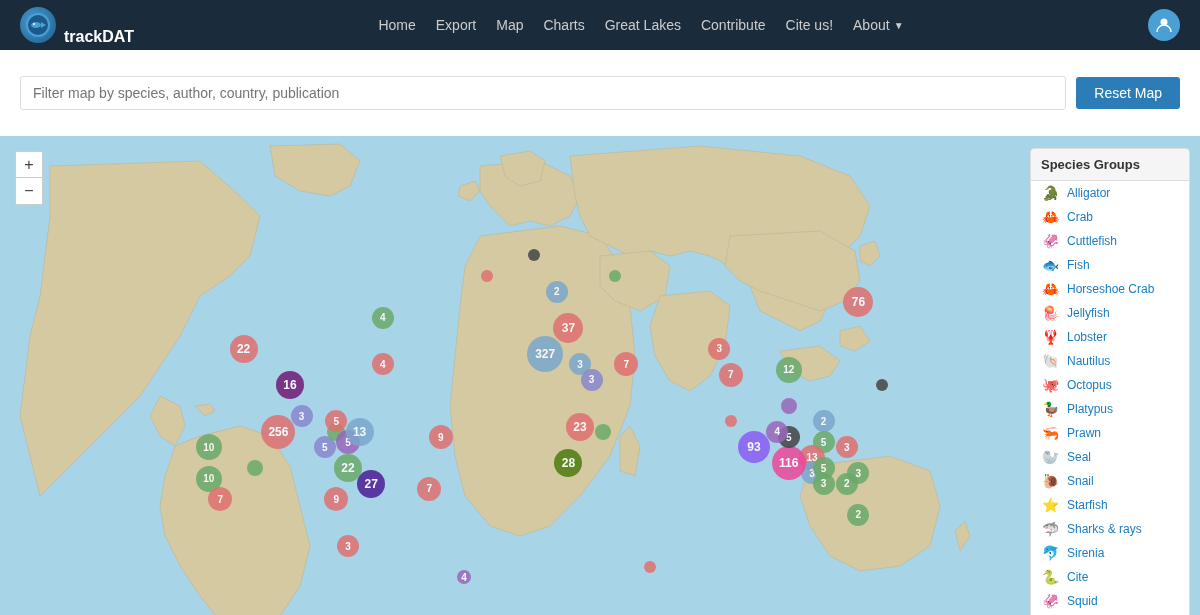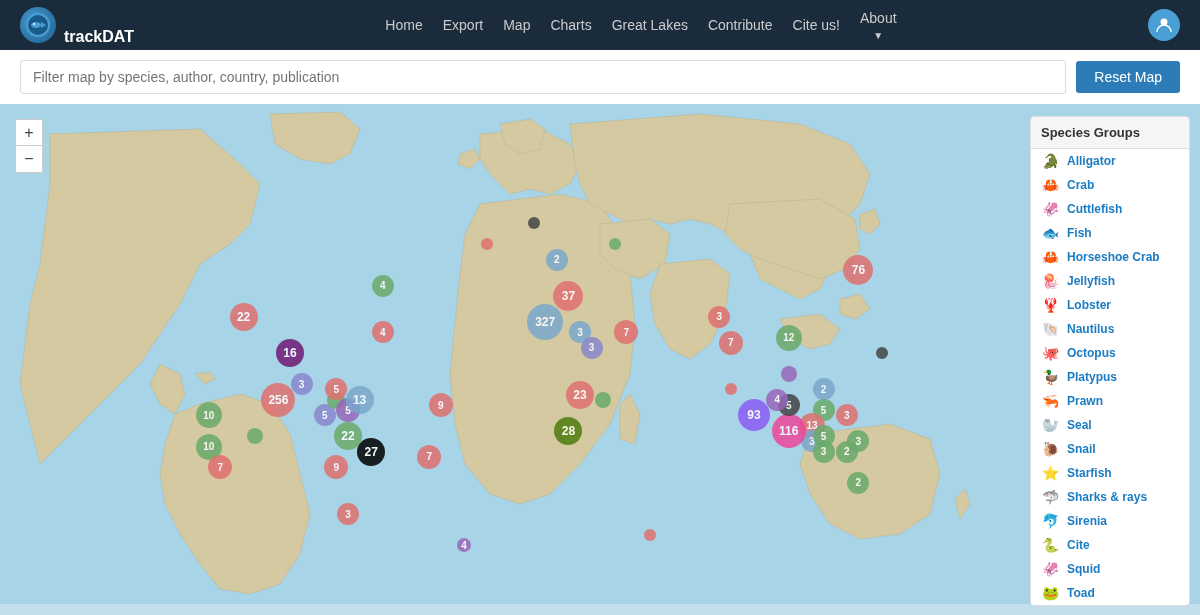--- a/index.html
+++ b/index.html
@@ -48,39 +48,38 @@
       font-size: 14px;
       cursor: pointer;
     }
     .nav .dropdown {
       display: flex;
       align-items: center;
       gap: 4px;
       cursor: pointer;
       color: #ccc;
       font-size: 14px;
-      flex-direction: column;
     }
     .user-avatar {
       width: 32px;
       height: 32px;
       border-radius: 50%;
       background: #4a9fd4;
       display: flex;
       align-items: center;
       justify-content: center;
       color: white;
       font-size: 14px;
       cursor: pointer;
     }
 
     
     .search-bar {
       background: white;
-      padding: 10px 20px;
+      padding: 26px 20px;
       display: flex;
       align-items: center;
       gap: 10px;
     }
     .search-input {
       flex: 1;
       border: 1px solid #ddd;
       padding: 8px 12px;
       font-size: 14px;
       color: #999;
@@ -177,21 +176,20 @@
       width: 20px;
       height: 16px;
       display: flex;
       align-items: center;
       justify-content: center;
       font-size: 14px;
     }
     .species-name {
       font-size: 12px;
       color: #1a7cc2;
-      font-weight: bold;
     }
 
     
     .marker {
       position: absolute;
       border-radius: 50%;
       display: flex;
       align-items: center;
       justify-content: center;
       font-size: 11px;
@@ -306,21 +304,21 @@
         <div class="marker" style="left: 324.8px; top: 311.4px; width: 22px; height: 22px; background: rgb(136, 136, 204); opacity: 0.85; font-size: 10px;">5</div>
         <div class="marker" style="left: 336.4px; top: 295.83px; width: 18px; height: 18px; background: rgb(106, 170, 106); opacity: 0.85; font-size: 10px;"></div>
         <div class="marker" style="left: 348px; top: 306.21px; width: 24px; height: 24px; background: rgb(153, 102, 187); opacity: 0.85; font-size: 10px;">5</div>
         <div class="marker" style="left: 359.6px; top: 295.83px; width: 28px; height: 28px; background: rgb(122, 167, 204); opacity: 0.85; font-size: 12px;">13</div>
         <div class="marker" style="left: 336.4px; top: 285.45px; width: 22px; height: 22px; background: rgb(224, 112, 112); opacity: 0.85; font-size: 10px;">5</div>
         <div class="marker" style="left: 208.8px; top: 311.4px; width: 26px; height: 26px; background: rgb(106, 170, 106); opacity: 0.85; font-size: 10px;">10</div>
         <div class="marker" style="left: 208.8px; top: 342.54px; width: 26px; height: 26px; background: rgb(106, 170, 106); opacity: 0.85; font-size: 10px;">10</div>
         <div class="marker" style="left: 220.4px; top: 363.3px; width: 24px; height: 24px; background: rgb(224, 112, 112); opacity: 0.85; font-size: 10px;">7</div>
         <div class="marker" style="left: 255.2px; top: 332.16px; width: 16px; height: 16px; background: rgb(106, 170, 106); opacity: 0.85; font-size: 10px;"></div>
         <div class="marker" style="left: 348px; top: 332.16px; width: 28px; height: 28px; background: rgb(106, 170, 106); opacity: 0.85; font-size: 12px;">22</div>
-        <div class="marker" style="left: 371.2px; top: 347.73px; width: 28px; height: 28px; background: #000000; opacity: 0.85; font-size: 12px;">27</div>
+        <div class="marker" style="left: 371.2px; top: 347.73px; width: 28px; height: 28px; background: #4c1d95; opacity: 0.85; font-size: 12px;">27</div>
         <div class="marker" style="left: 336.4px; top: 363.3px; width: 24px; height: 24px; background: rgb(224, 112, 112); opacity: 0.85; font-size: 10px;">9</div>
         <div class="marker" style="left: 429.2px; top: 352.92px; width: 24px; height: 24px; background: rgb(224, 112, 112); opacity: 0.85; font-size: 10px;">7</div>
         <div class="marker" style="left: 348px; top: 410.01px; width: 22px; height: 22px; background: rgb(224, 112, 112); opacity: 0.85; font-size: 10px;">3</div>
         <div class="marker" style="left: 440.8px; top: 301.02px; width: 24px; height: 24px; background: rgb(224, 112, 112); opacity: 0.85; font-size: 10px;">9</div>
         <div class="marker" style="left: 545.2px; top: 217.98px; width: 36px; height: 36px; background: rgb(122, 167, 204); opacity: 0.85; font-size: 12px;">327</div>
         <div class="marker" style="left: 568.4px; top: 192.03px; width: 30px; height: 30px; background: rgb(224, 112, 112); opacity: 0.85; font-size: 12px;">37</div>
         <div class="marker" style="left: 580px; top: 228.36px; width: 22px; height: 22px; background: rgb(122, 167, 204); opacity: 0.85; font-size: 10px;">3</div>
         <div class="marker" style="left: 591.6px; top: 243.93px; width: 22px; height: 22px; background: rgb(136, 136, 204); opacity: 0.85; font-size: 10px;">3</div>
         <div class="marker" style="left: 556.8px; top: 155.7px; width: 22px; height: 22px; background: rgb(122, 167, 204); opacity: 0.85; font-size: 10px;">2</div>
         <div class="marker" style="left: 533.6px; top: 119.37px; width: 12px; height: 12px; background: rgb(68, 68, 68); opacity: 0.85; font-size: 10px;"></div>

